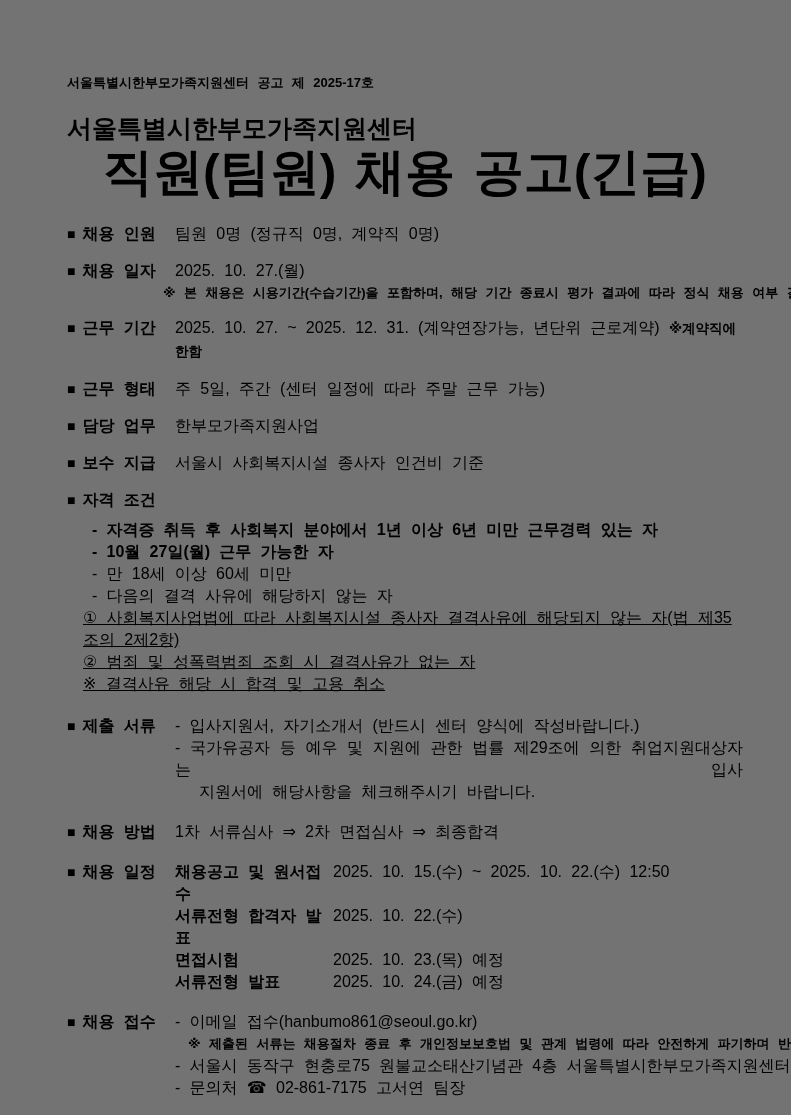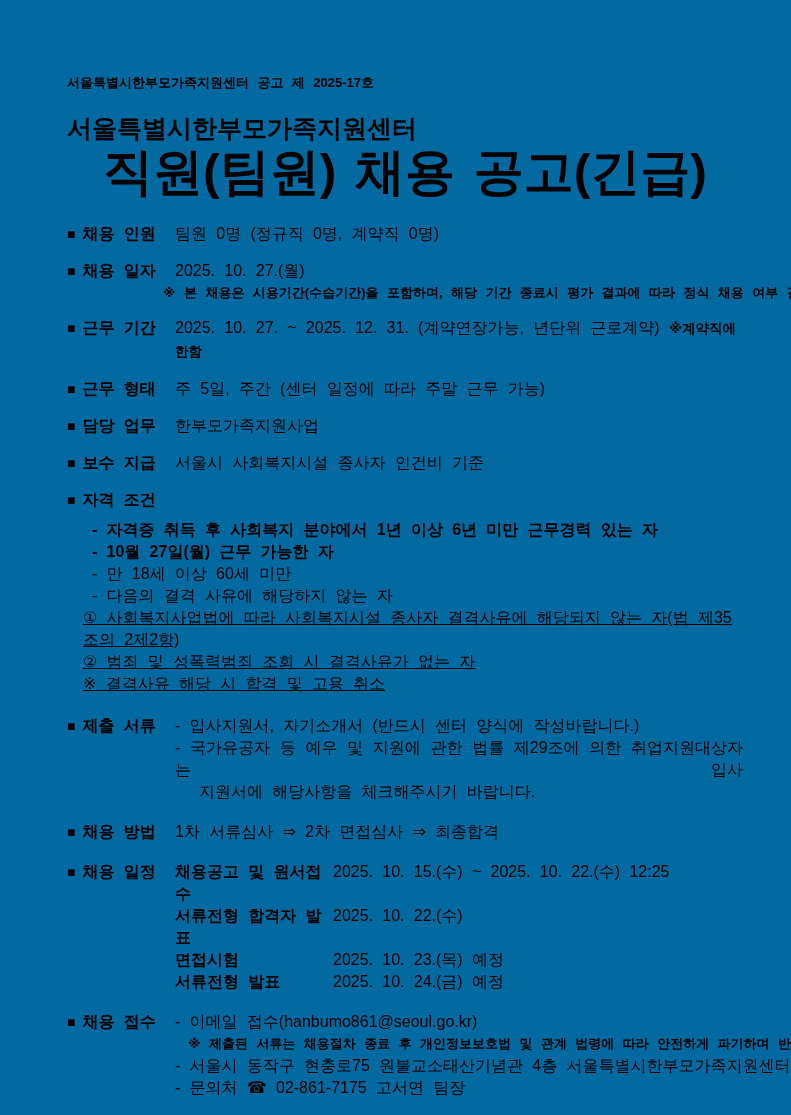--- a/index.html
+++ b/index.html
@@ -1,19 +1,19 @@
 <!DOCTYPE html>
 <html><head>
 <meta charset="utf-8">
 <style>
   html,body { margin:0; padding:0; background:#fff; }
   .page {
     position:relative;
     width:791px; height:1115px;
-    background:#0369a1; color:#000;
+    background:#737373; color:#000;
     font-family:"Liberation Sans","DejaVu Sans",sans-serif;
     padding:75px 48px 0 67px;
     box-sizing:border-box;
     word-spacing:0.3em;
     overflow:hidden;
   }
   .notice { font-size:13px; font-weight:bold; line-height:16px; }
   .subtitle { font-size:25px; font-weight:bold; line-height:30px; margin-top:22px; }
   .title { text-align:center; font-size:50px; font-weight:bold; line-height:58px; margin:0; white-space:nowrap; }
   .sec { display:flex; margin-top:15px; align-items:flex-start; }
@@ -140,21 +140,21 @@
   </div>
 
   <div class="sec sec-gap-md">
     <div class="sec-head">
       <span class="marker">■</span>
       <span>채용 일정</span>
     </div>
     <div class="sec-body">
       <div class="sched-row">
         <span class="sched-name">채용공고 및 원서접수</span>
-        <span>2025. 10. 15.(수) ~ 2025. 10. 22.(수) 12:25</span>
+        <span>2025. 10. 15.(수) ~ 2025. 10. 22.(수) 12:50</span>
       </div>
       <div class="sched-row">
         <span class="sched-name">서류전형 합격자 발표</span>
         <span>2025. 10. 22.(수)</span>
       </div>
       <div class="sched-row">
         <span class="sched-name">면접시험</span>
         <span>2025. 10. 23.(목) 예정</span>
       </div>
       <div class="sched-row">

